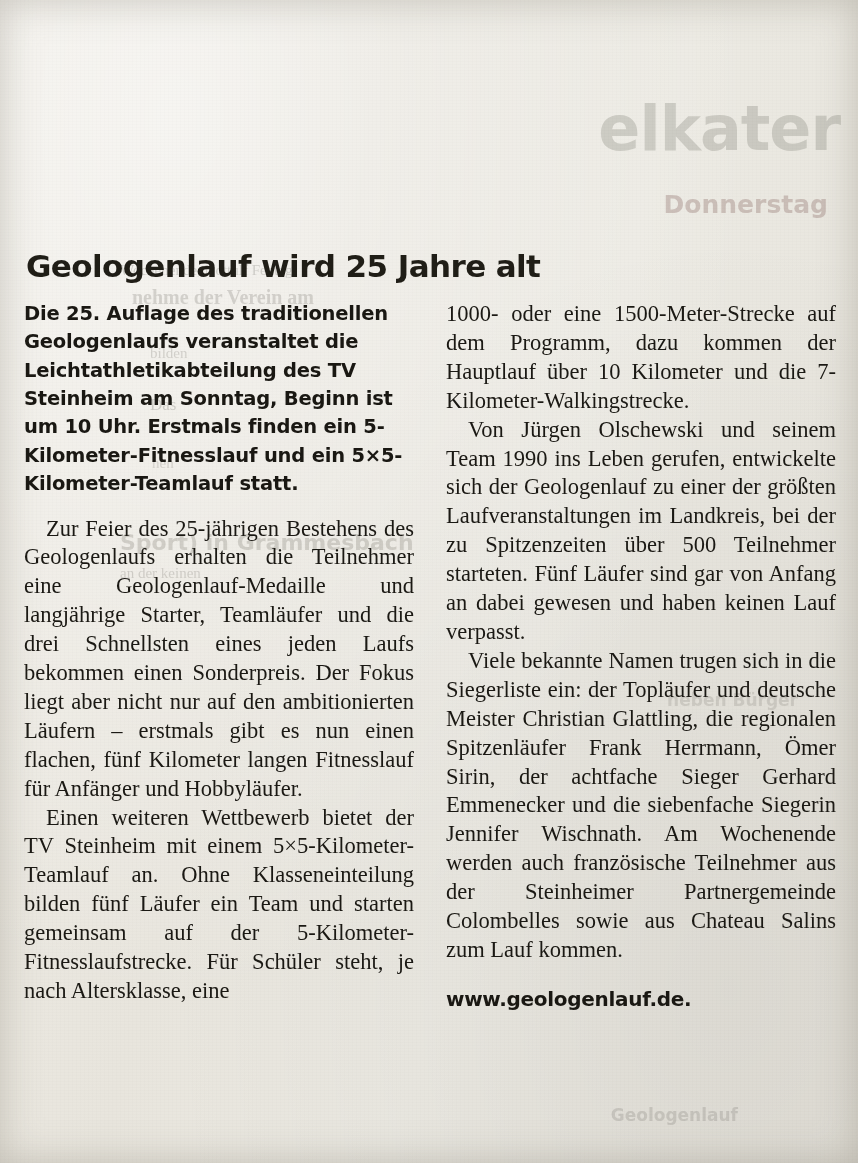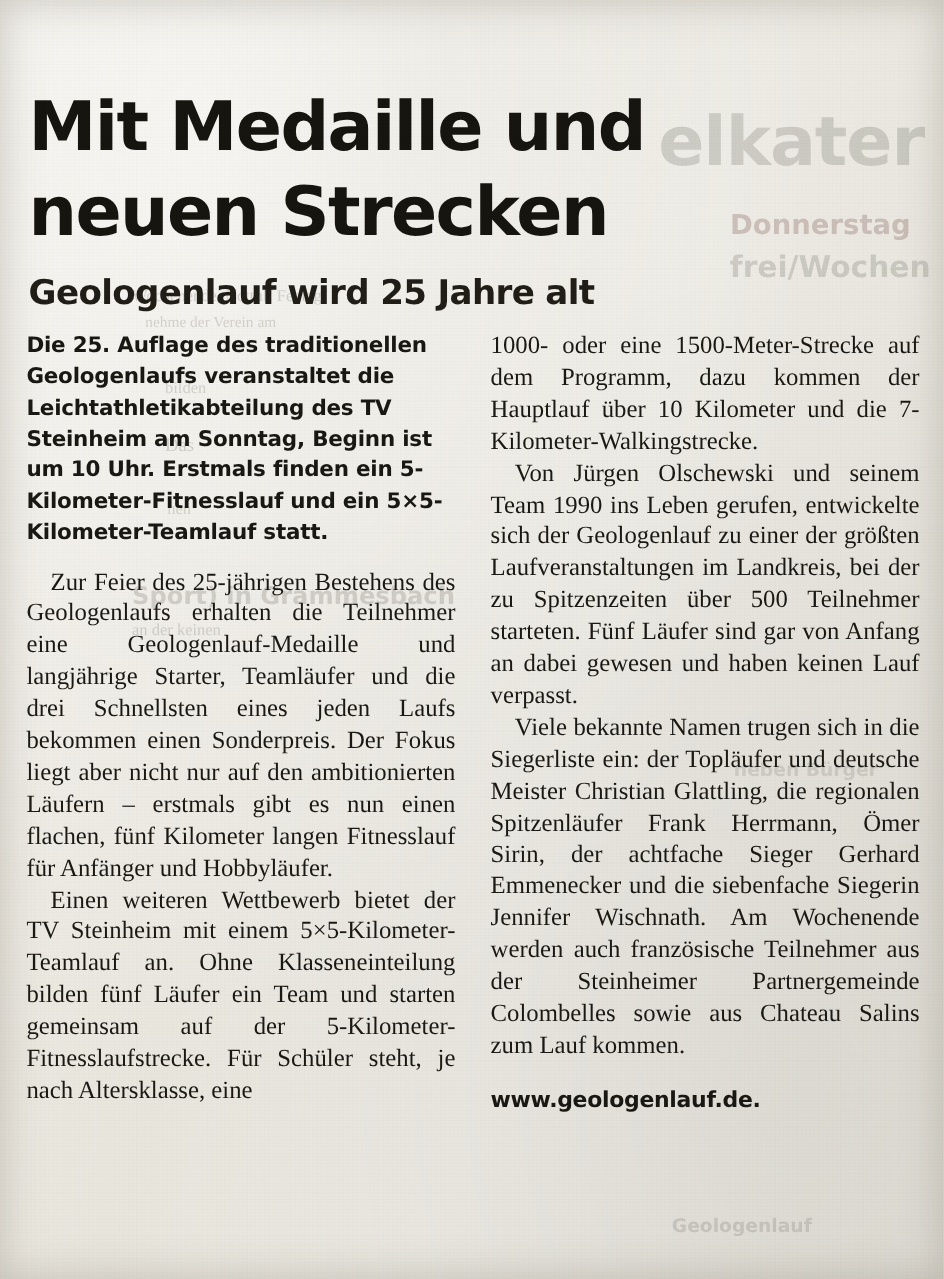--- a/index.html
+++ b/index.html
@@ -47,21 +47,21 @@
     font-family: "DejaVu Sans", sans-serif;
     font-weight: bold;
     pointer-events: none;
     user-select: none;
     white-space: nowrap;
   }
   .bleed-1 { right: 18px; top: 92px; font-size: 62px; letter-spacing: -1px; }
   .bleed-2 { right: 30px; top: 190px; font-size: 25px; color: rgba(150,120,115,0.38); }
   .bleed-3 { right: 12px; top: 228px; font-size: 27px; }
   .bleed-4 { left: 120px; top: 262px; font-size: 15px; color: rgba(135,133,126,0.33); font-family: "Liberation Serif", serif; font-weight: normal;}
-  .bleed-5 { left: 132px; top: 286px; font-size: 14px; color: rgba(135,133,126,0.30); font-family: "Liberation Serif", serif; font-weight: normal;}
+  .bleed-5 { left: 132px; top: 286px; font-size: 20px; color: rgba(135,133,126,0.30); font-family: "Liberation Serif", serif; font-weight: bold;}
   .bleed-6 { left: 150px; top: 345px; font-size: 15px; color: rgba(135,133,126,0.30); font-family: "Liberation Serif", serif; font-weight: normal;}
   .bleed-7 { left: 150px; top: 395px; font-size: 17px; color: rgba(135,133,126,0.33); font-family: "Liberation Serif", serif; font-weight: normal; text-align: right;}
   .bleed-8 { left: 152px; top: 455px; font-size: 15px; color: rgba(135,133,126,0.28); font-family: "Liberation Serif", serif; font-weight: normal;}
   .bleed-9 { left: 120px; top: 530px; font-size: 22px; color: rgba(140,137,128,0.32); }
   .bleed-10 { left: 120px; top: 565px; font-size: 15px; color: rgba(135,133,126,0.30); font-family: "Liberation Serif", serif; font-weight: normal;}
   .bleed-11 { right: 60px; top: 690px; font-size: 17px; color: rgba(140,137,128,0.26); }
   .bleed-12 { right: 120px; top: 1105px; font-size: 17px; color: rgba(140,137,128,0.30); }
 
   .sheet {
     position: absolute;
@@ -151,35 +151,30 @@
 </style>
 </head>
 <body>
 
 <div class="paper"></div>
 
 <div class="sheet">
 
   <div class="bleed bleed-2">Donnerstag</div>
   <div class="bleed bleed-1">elkater</div>
-  <div class="bleed bleed-3">frei/Wochen</div>
   <div class="bleed bleed-4">Wochenende, Nottulf Fentag</div>
   <div class="bleed bleed-5">nehme der Verein am</div>
   <div class="bleed bleed-6">bilden</div>
   <div class="bleed bleed-7">Das</div>
   <div class="bleed bleed-8">nen</div>
   <div class="bleed bleed-9">Sport) in Grammesbach</div>
   <div class="bleed bleed-10">an der keinen</div>
   <div class="bleed bleed-11">neben Bürger</div>
   <div class="bleed bleed-12">Geologenlauf</div>
 
-  <h1 class="headline">
-    <span class="l1">Mit Medaille und</span>
-    <span class="l2">neuen Strecken</span>
-  </h1>
 
   <h2 class="subhead">Geologenlauf wird 25 Jahre alt</h2>
 
   <div class="columns">
 
     <div class="col col-left">
       <p class="lede">Die 25. Auflage des traditionellen Geologenlaufs veranstaltet die Leichtathletikabteilung des TV Steinheim am Sonntag, Beginn ist um 10 Uhr. Erstmals finden ein 5-Kilometer-Fitnesslauf und ein 5×5-Kilometer-Teamlauf statt.</p>
       <p class="body indent">Zur Feier des 25-jährigen Bestehens des Geologenlaufs erhalten die Teilnehmer eine Geologenlauf-Medaille und langjährige Starter, Teamläufer und die drei Schnellsten eines jeden Laufs bekommen einen Sonderpreis. Der Fokus liegt aber nicht nur auf den ambitionierten Läufern – erstmals gibt es nun einen flachen, fünf Kilometer langen Fitnesslauf für Anfänger und Hobbyläufer.</p>
       <p class="body indent">Einen weiteren Wettbewerb bietet der TV Steinheim mit einem 5×5-Kilometer-Teamlauf an. Ohne Klasseneinteilung bilden fünf Läufer ein Team und starten gemeinsam auf der 5-Kilometer-Fitnesslaufstrecke. Für Schüler steht, je nach Altersklasse, eine</p>
     </div>

